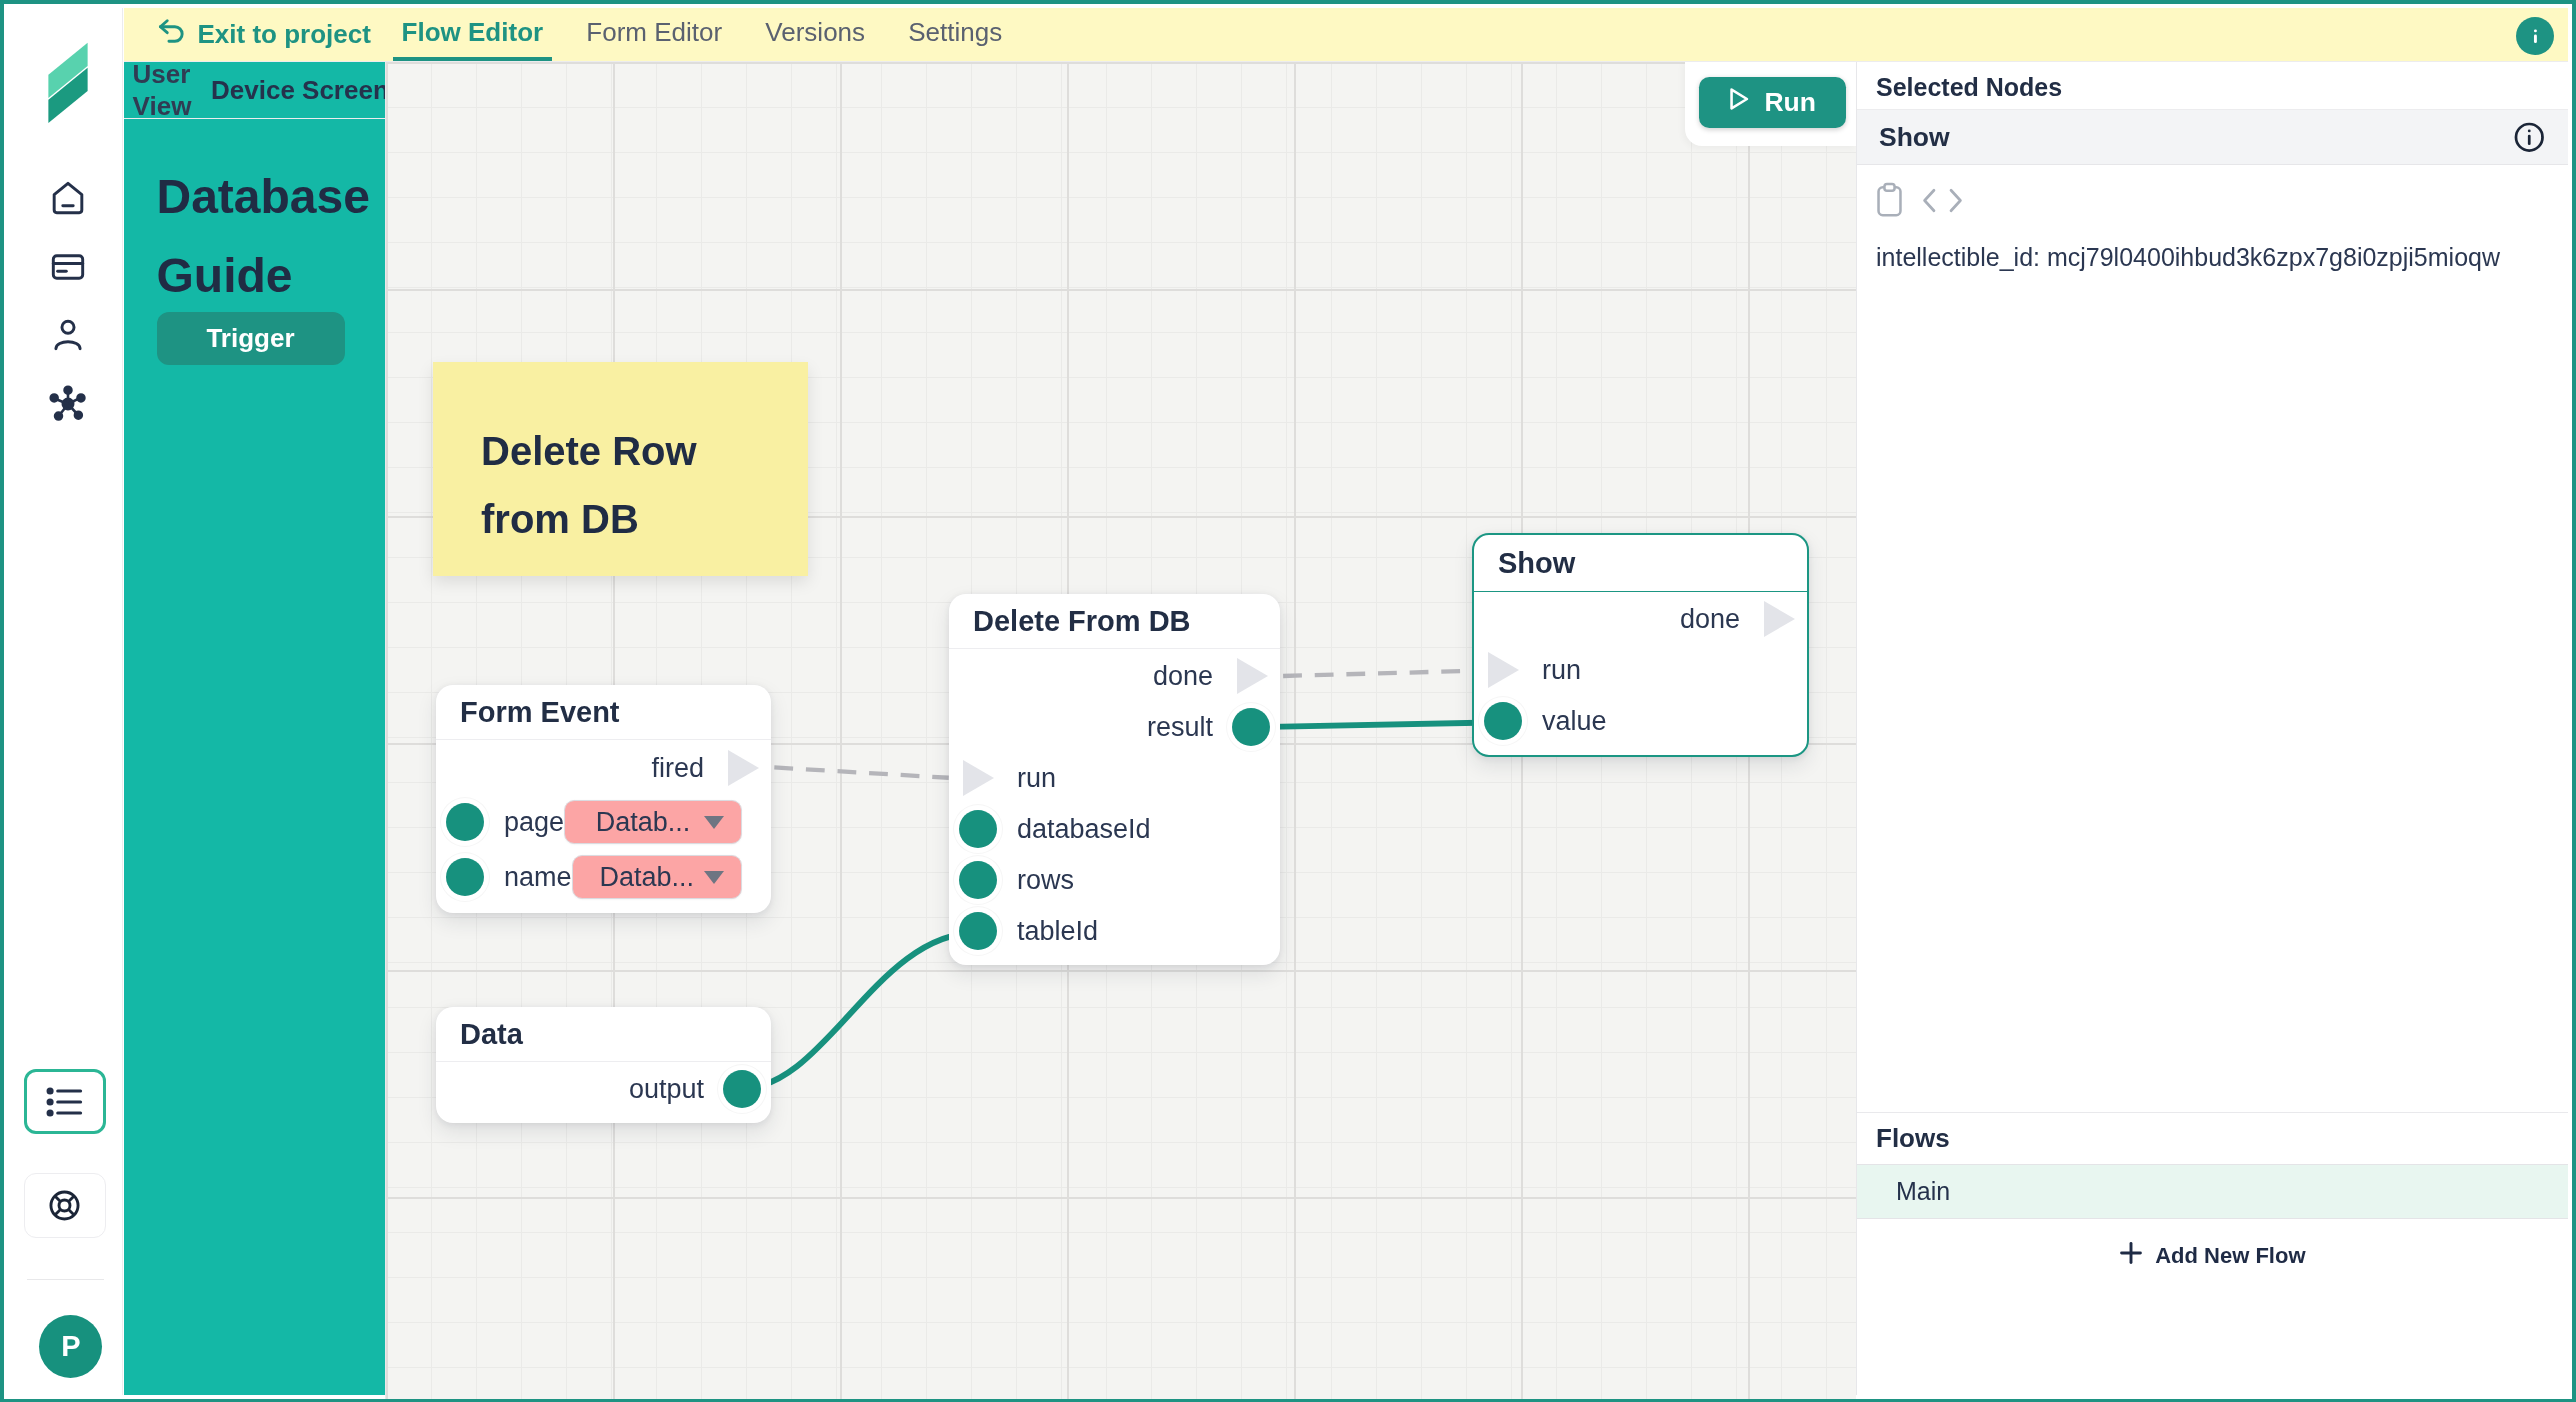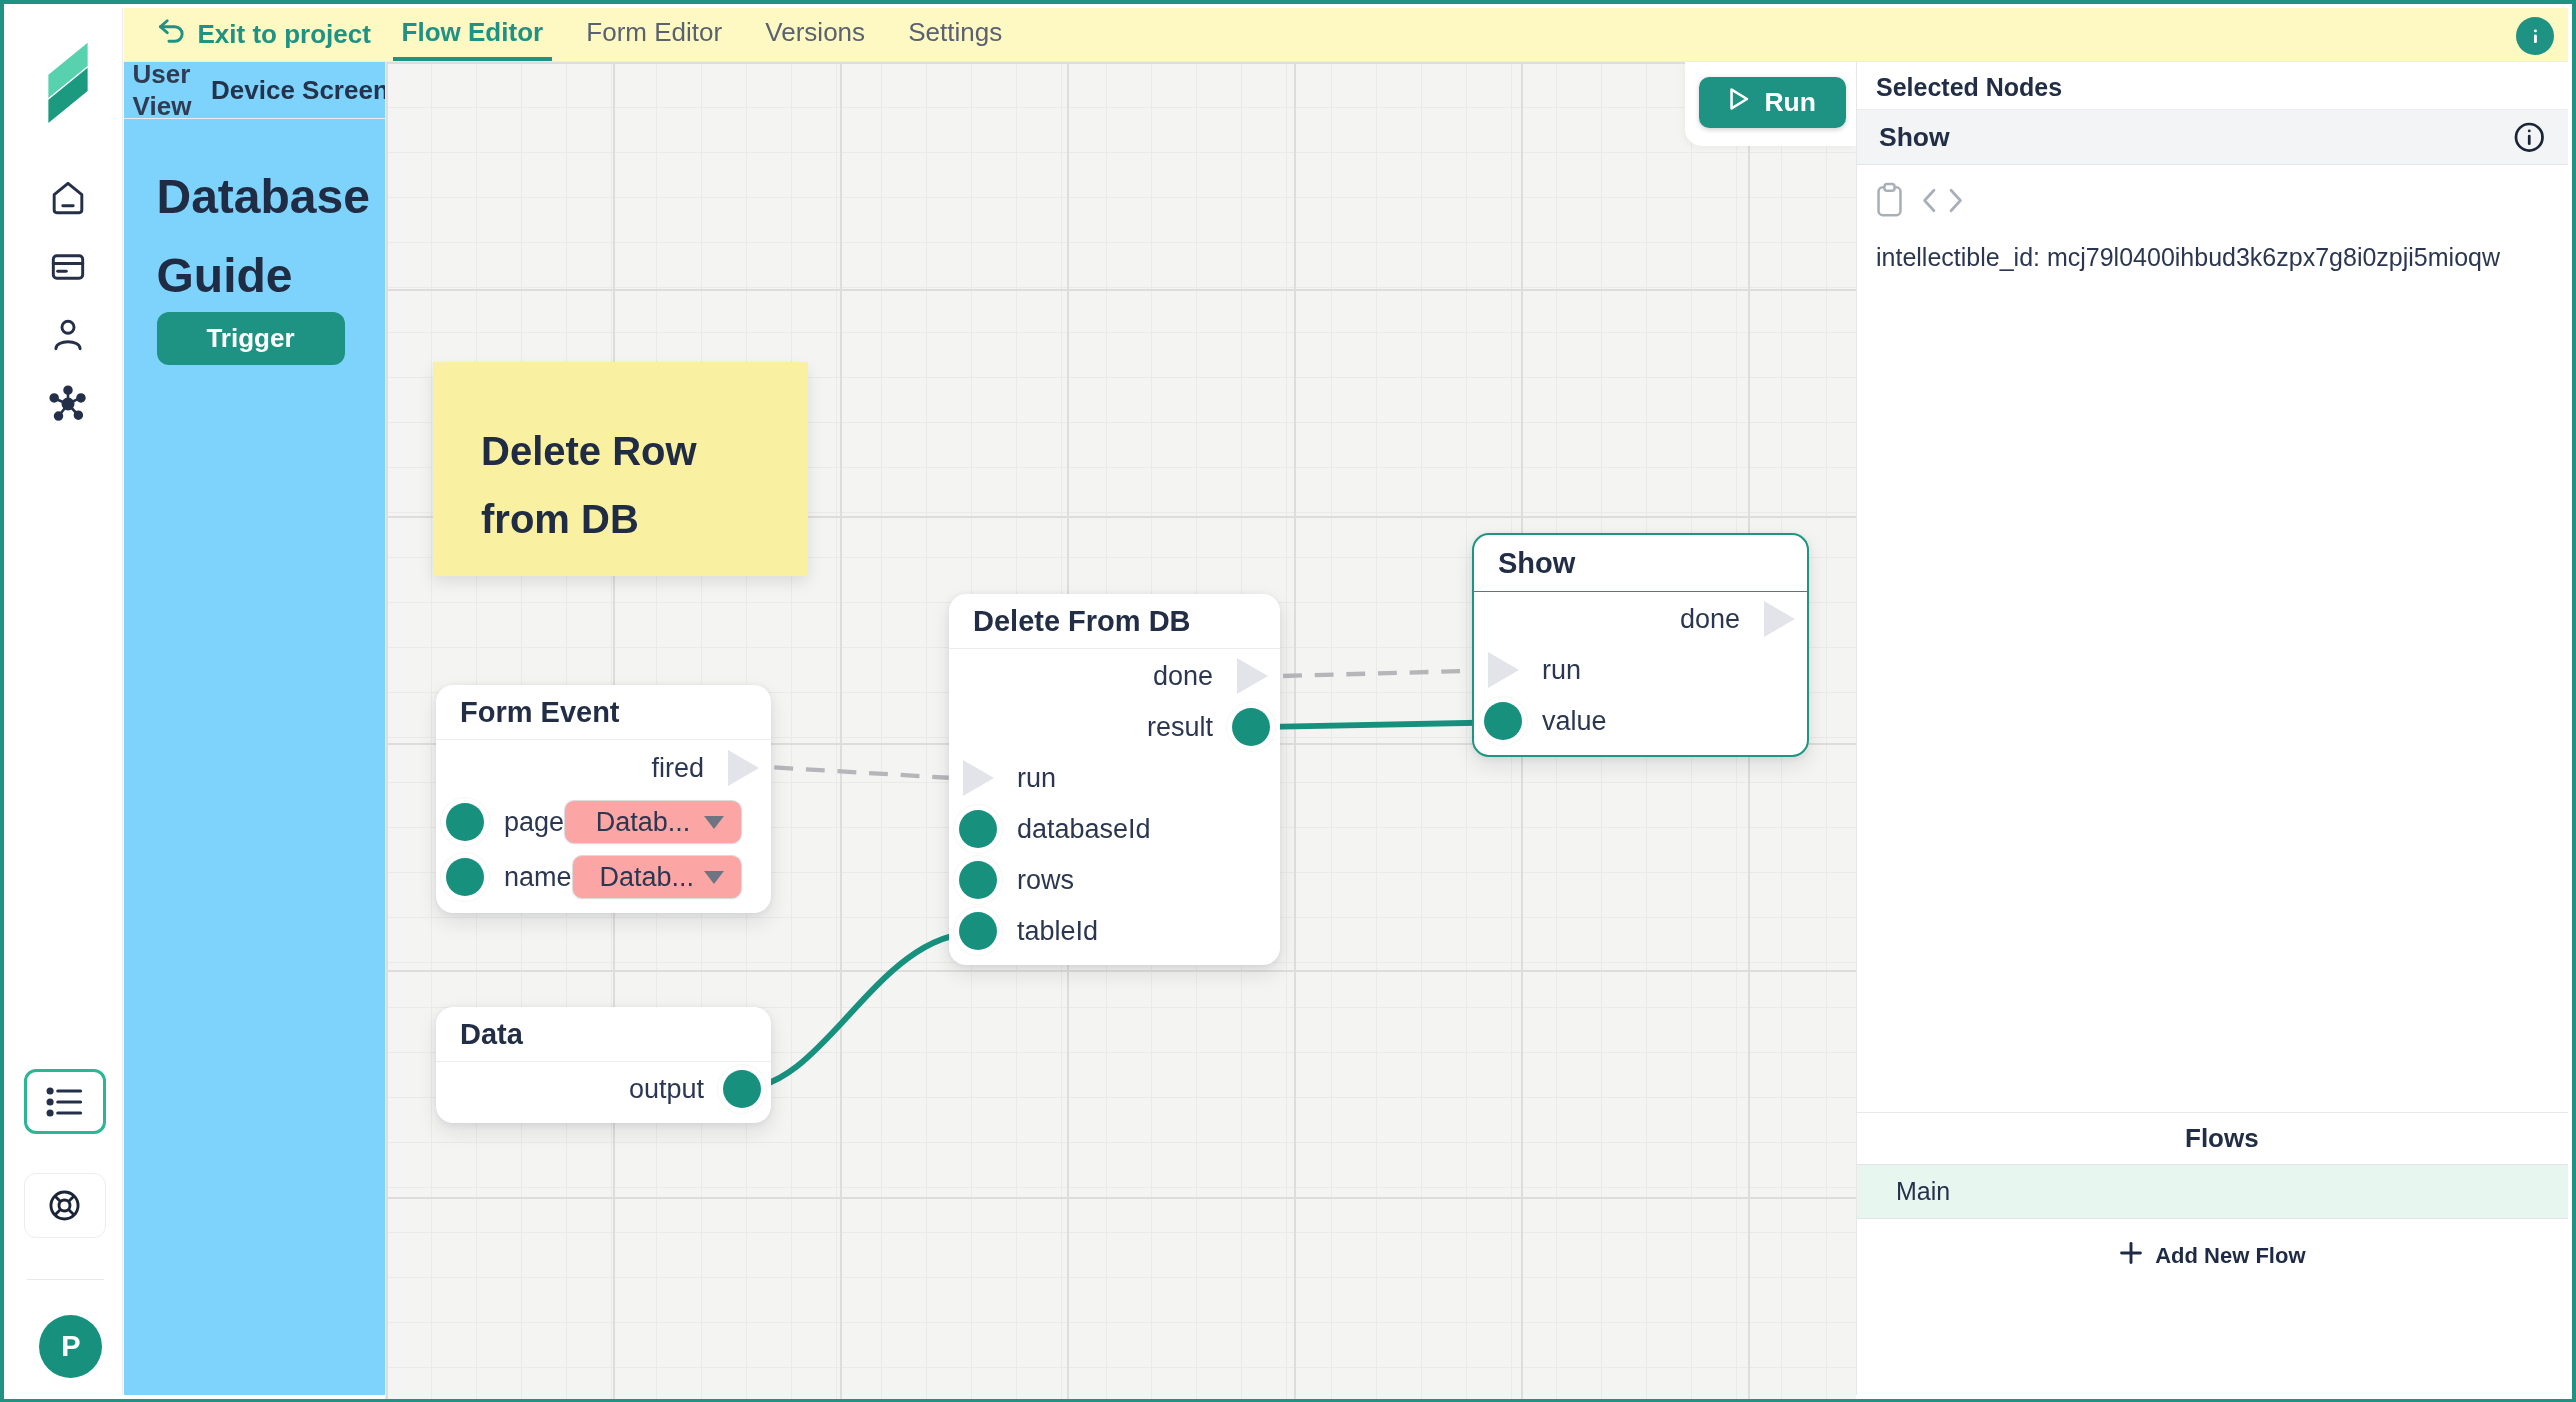--- a/index.html
+++ b/index.html
@@ -32,21 +32,21 @@
   .exit-link { position:absolute; left:32.5px; top:0; height:100%; display:flex; align-items:center;
                gap:12px; color:#1e9383; font-size:26px; font-weight:700; cursor:pointer; }
   .tabs { position:absolute; left:269px; top:0; height:100%; display:flex; gap:26px; }
   .tab { height:100%; display:flex; align-items:center; padding:0 8.6px; font-size:26px;
          color:#5a6170; font-weight:500; cursor:pointer; border-bottom:4.3px solid transparent; }
   .tab.active { color:#1e9383; font-weight:700; border-bottom-color:#1e9383; }
   .info-fab { position:absolute; right:13.7px; top:8.6px; width:38px; height:38px; border-radius:50%;
               background:#1e9383; display:flex; align-items:center; justify-content:center; cursor:pointer; }
 
   
-  .left-panel { position:absolute; left:120px; top:58px; width:284px; bottom:4.3px; background:#7dd3fc; }
+  .left-panel { position:absolute; left:120px; top:58px; width:284px; bottom:4.3px; background:#14b8a6; }
   .uv-row { position:relative; height:57px; border-bottom:0.9px solid #ececee; overflow:hidden; white-space:nowrap; }
   .uv-label { position:absolute; left:8.6px; top:50%; transform:translateY(-50%); width:68px;
               font-size:26px; font-weight:600; line-height:32px; color:#303c53; white-space:normal; }
   .device-label { position:absolute; left:87px; top:50%; transform:translateY(-50%);
                   font-size:26px; font-weight:700; color:#25324c; }
   .page-title { margin:38px 0 0 32.5px; width:214px; font-size:48px; font-weight:800;
                 line-height:79px; color:#202c44; }
   .trigger-btn { position:absolute; left:32.5px; top:250px; width:188px; height:53px; background:#1e9383;
                  border-radius:12px; color:#fff; font-size:26px; font-weight:600; border:none;
                  display:flex; align-items:center; justify-content:center; cursor:pointer; }
@@ -114,21 +114,21 @@
   .sn-row { position:absolute; left:0; right:0; top:47px; height:56px; background:#f3f4f6;
             border-top:0.9px solid #ececee; border-bottom:0.9px solid #e6e6e9;
             display:flex; align-items:center; padding:0 22px; }
   .sn-name { font-size:26.5px; font-weight:700; color:#222e45; }
   .sn-spacer { flex:1; }
   .icons-row { position:absolute; left:19px; top:120px; display:flex; align-items:center; gap:19px; }
   .icon-btn { cursor:pointer; display:flex; align-items:center; }
   .node-id { position:absolute; left:19px; top:181px; font-size:25px; color:#2b3751; }
 
   .flows { position:absolute; left:0; right:0; top:1050px; border-top:0.9px solid #e9e9ec; }
-  .flows-title { padding:10.3px 0 9.4px 19px; font-size:26px; font-weight:700; color:#222e45;text-align:center; }
+  .flows-title { padding:10.3px 0 9.4px 19px; font-size:26px; font-weight:700; color:#222e45; }
   .flow-item { height:55px; background:#e8f6f0; border-top:0.9px solid #e4e4e7; border-bottom:0.9px solid #e4e4e7;
                display:flex; align-items:center; padding-left:39px; font-size:25px; color:#25324c; cursor:pointer; }
   .add-flow { margin-top:22px; display:flex; justify-content:center; align-items:center; gap:12px;
               font-size:22px; font-weight:600; color:#1f2b45; cursor:pointer; background:none; border:none; width:100%; }
 </style>
 </head>
 <body>
 
 <div class="page">
 

